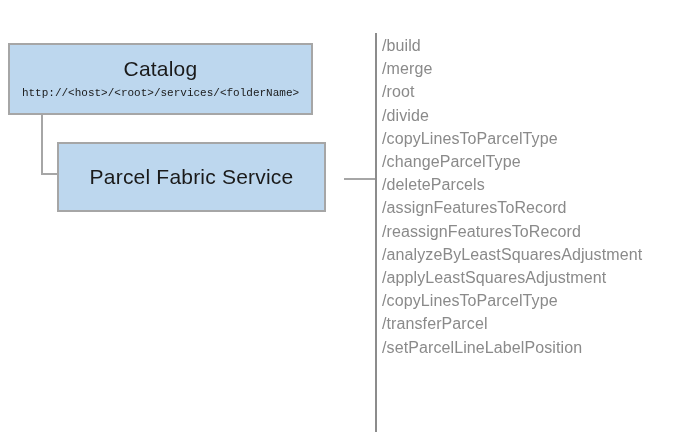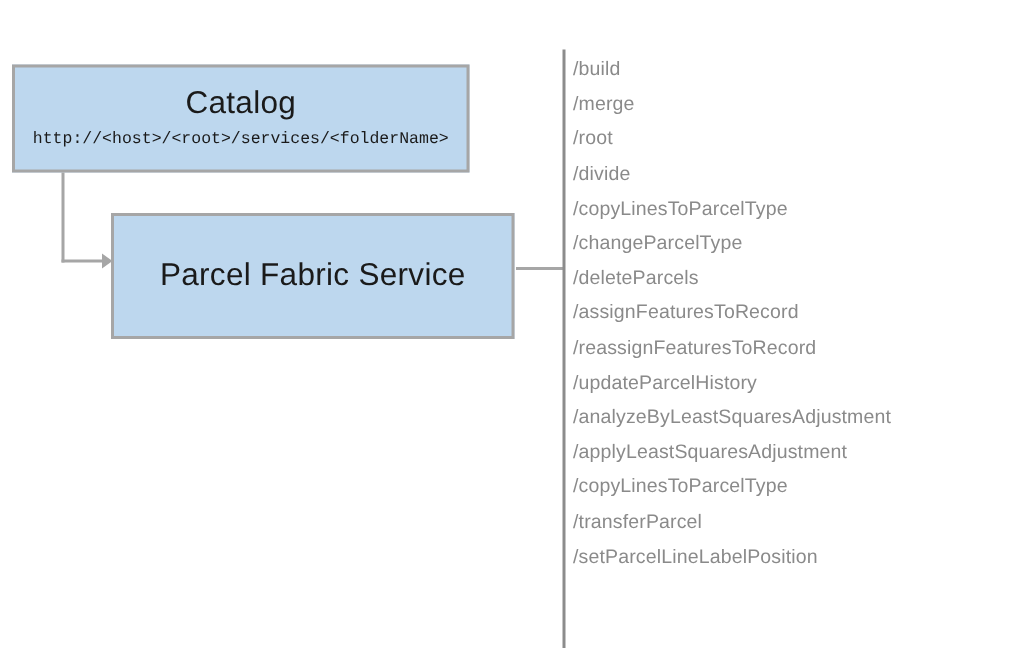--- a/index.html
+++ b/index.html
@@ -40,22 +40,22 @@
     font-size: 11px;
     line-height: 17px;
     margin-top: 3px;
     font-family: Liberation Mono, monospace;
   }
   .catalog-node {
     left: 8px; top: 43px;
     width: 305px; height: 72px;
   }
   .service-node {
-    left: 74px; top: 142px;
-    width: 269px; height: 84px;
+    left: 57px; top: 142px;
+    width: 269px; height: 70px;
   }
   .line {
     position: absolute;
     background: var(--connector);
   }
   .conn-v1 { left: 41px; top: 115px; width: 2px; height: 60px; }
   .conn-h1 { left: 41px; top: 173px; width: 27px; height: 2px; }
   .arrow-right {
     position: absolute;
     left: 68px; top: 169px;
@@ -70,21 +70,21 @@
     left: 375px; top: 33px;
     width: 2px; height: 399px;
     background: var(--divider);
   }
   .endpoint-list {
     position: absolute;
     left: 382px; top: 34px;
     width: 300px;
   }
   .endpoint {
-    font-size: 13px;
+    font-size: 16px;
     line-height: 23.2px;
     color: var(--endpoint-text);
     white-space: nowrap;
     letter-spacing: 0.1px;
   }
 </style>
 </head>
 <body>
 
 <div class="canvas">
@@ -109,21 +109,20 @@
   <div class="endpoint-list">
       <div class="endpoint">/build</div>
       <div class="endpoint">/merge</div>
       <div class="endpoint">/root</div>
       <div class="endpoint">/divide</div>
       <div class="endpoint">/copyLinesToParcelType</div>
       <div class="endpoint">/changeParcelType</div>
       <div class="endpoint">/deleteParcels</div>
       <div class="endpoint">/assignFeaturesToRecord</div>
       <div class="endpoint">/reassignFeaturesToRecord</div>
-      <div class="endpoint">/updateParcelHistory</div>
       <div class="endpoint">/analyzeByLeastSquaresAdjustment</div>
       <div class="endpoint">/applyLeastSquaresAdjustment</div>
       <div class="endpoint">/copyLinesToParcelType</div>
       <div class="endpoint">/transferParcel</div>
       <div class="endpoint">/setParcelLineLabelPosition</div>
     </div>
 
 </div>
 
 </body></html>

